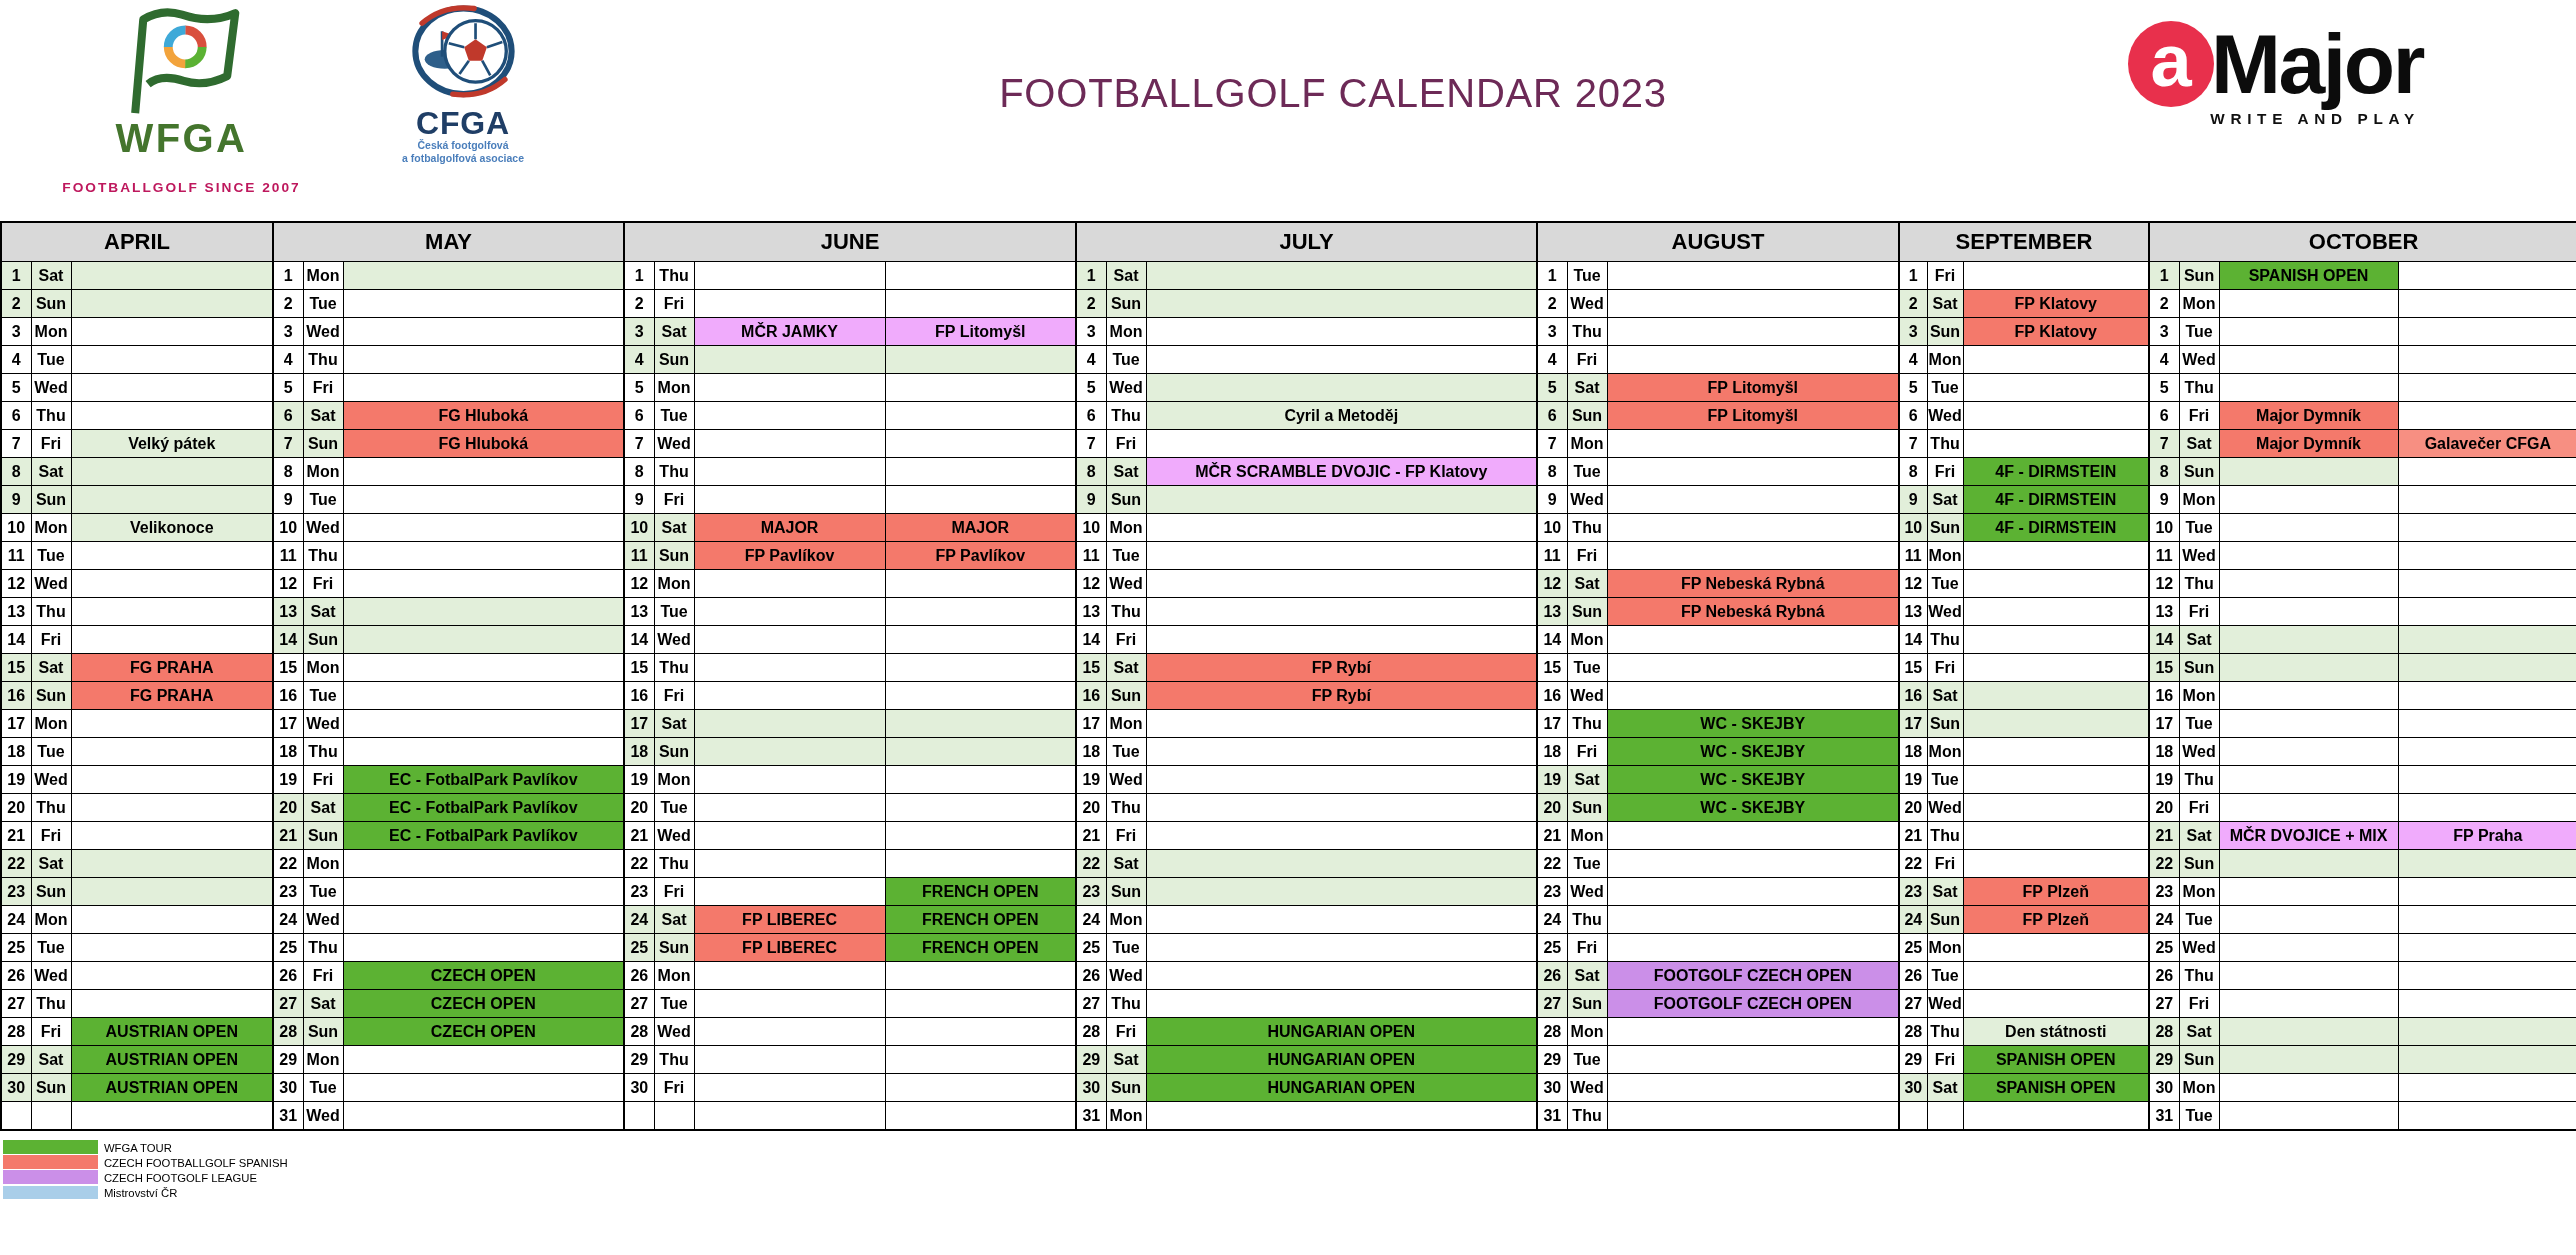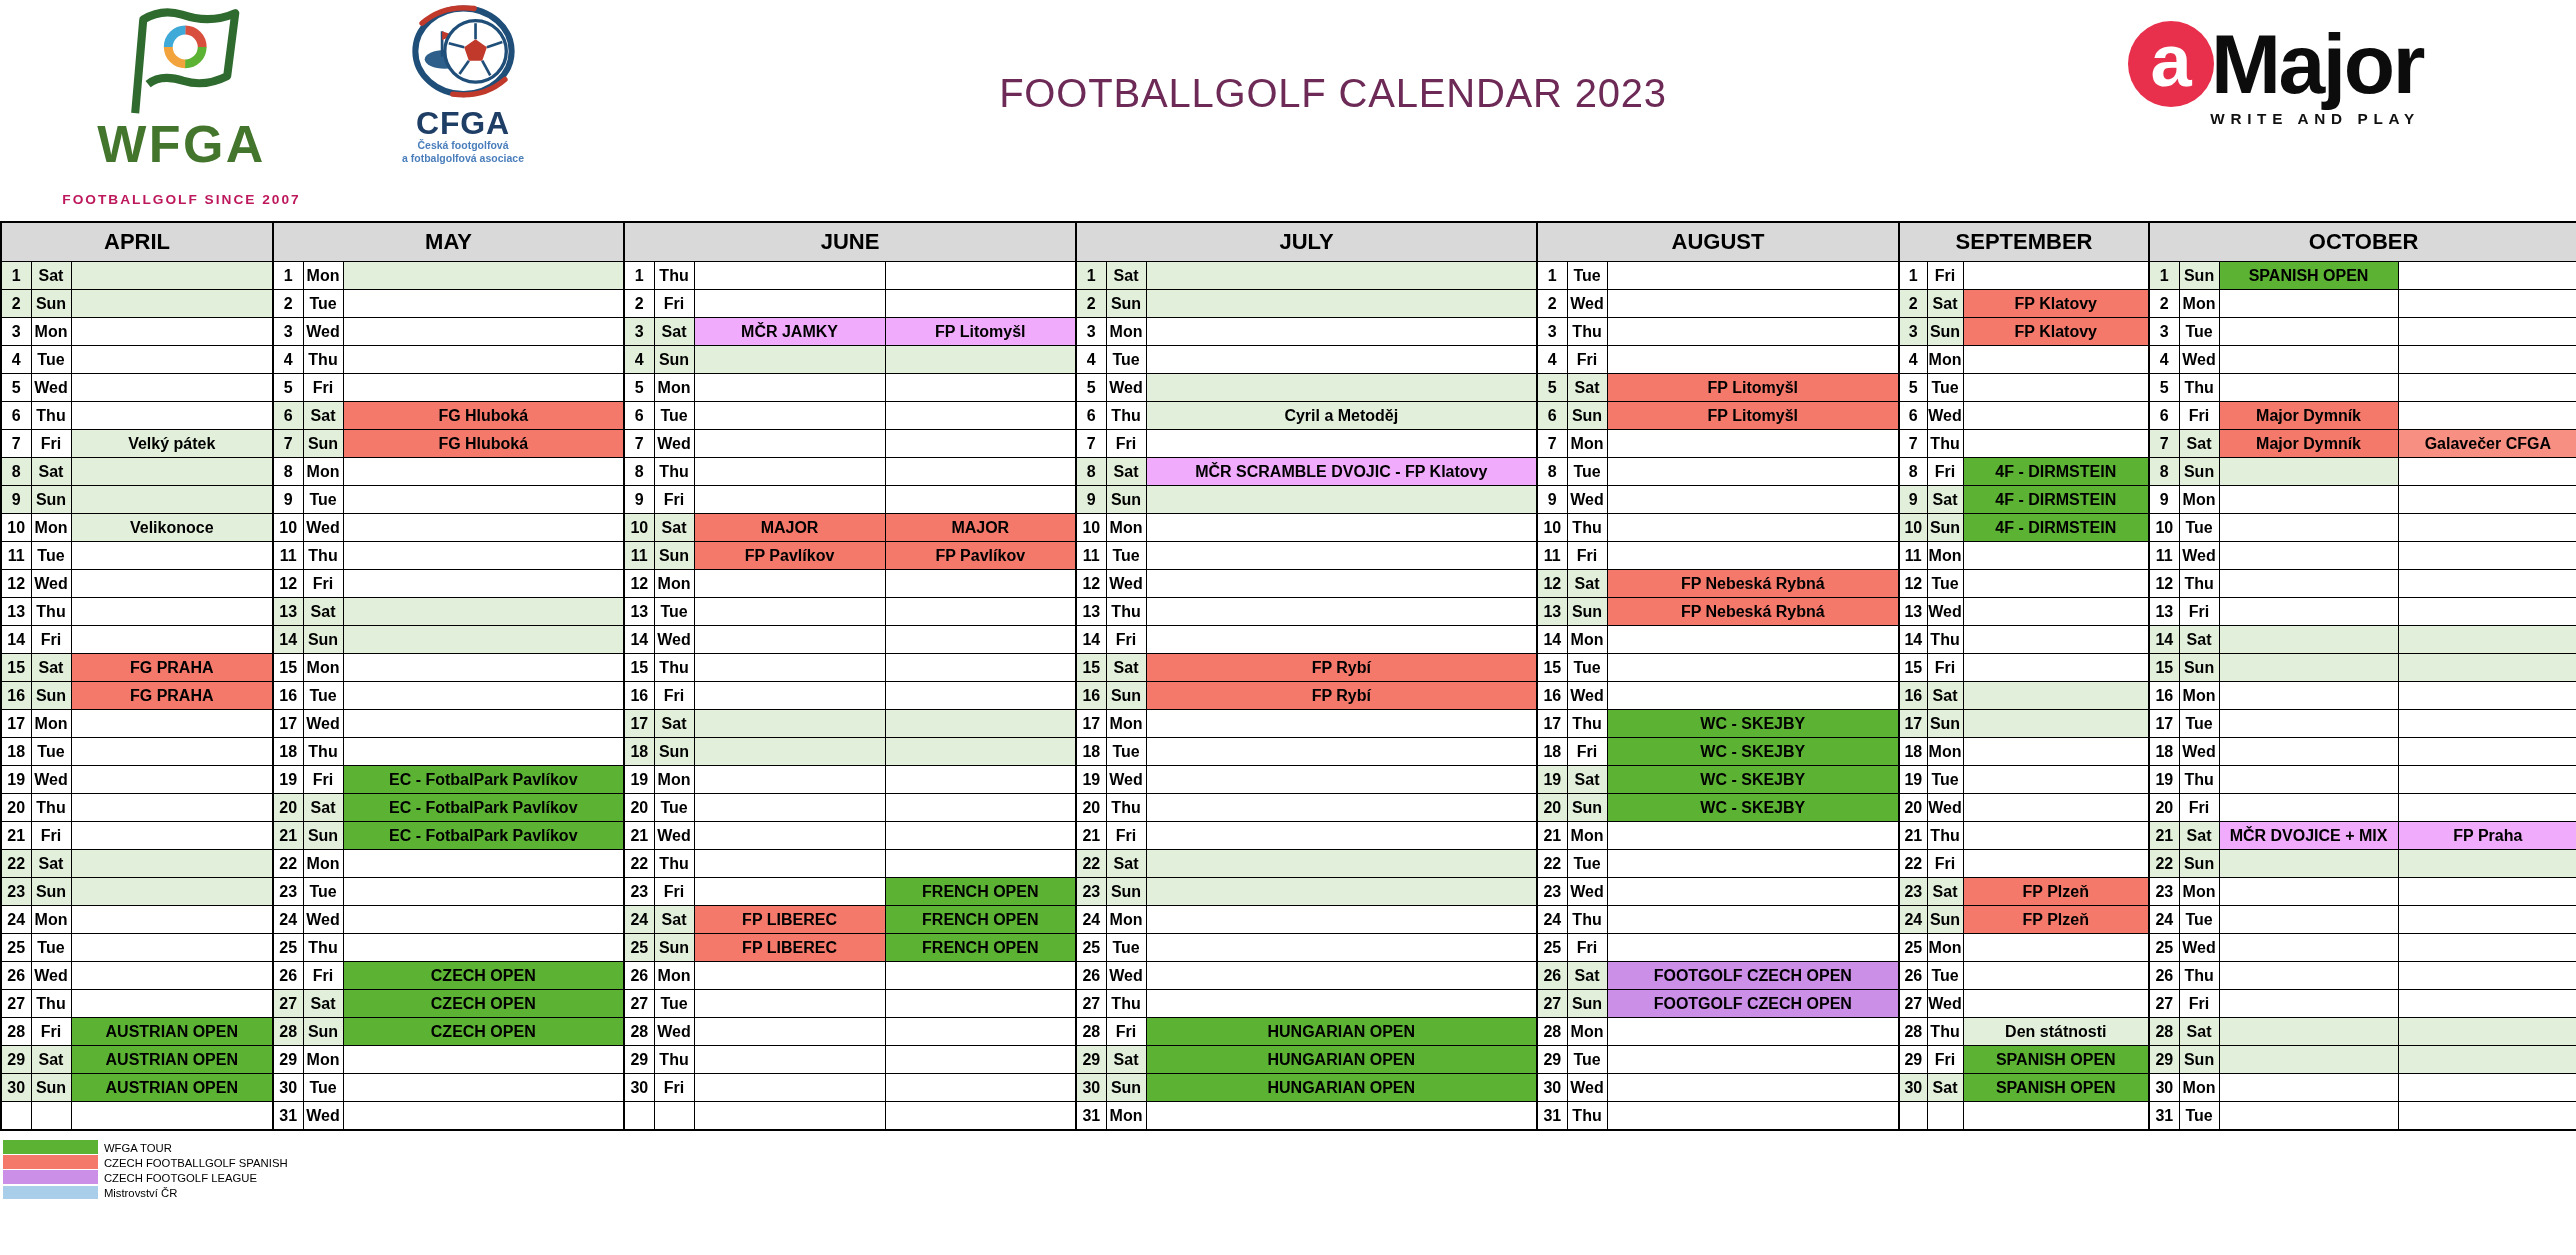--- a/index.html
+++ b/index.html
@@ -3,21 +3,21 @@
 <meta charset="utf-8">
 <style>
   html,body{margin:0;padding:0;background:#fff;}
   body{width:2576px;height:1255px;font-family:"Liberation Sans",sans-serif;position:relative;overflow:hidden;}
   .page{width:2576px;height:1255px;position:relative;}
 
   
   .top{position:relative;height:221px;background:#fff;}
   .logo-wfga{position:absolute;left:44px;top:4.8px;width:275px;text-align:center;}
   .logo-wfga svg{display:block;margin:0 auto;}
-  .wfga-name{font-size:52px;font-weight:bold;letter-spacing:2.4px;color:#44752D;line-height:1;}
+  .wfga-name{font-size:40px;font-weight:bold;letter-spacing:2.4px;color:#44752D;line-height:1;}
   .wfga-tag{font-size:13.7px;font-weight:bold;letter-spacing:2px;color:#be185d;margin-top:22px;}
   .logo-cfga{position:absolute;left:378px;top:3.2px;width:170px;text-align:center;}
   .logo-cfga svg{display:block;margin:0 auto;}
   .cfga-name{font-size:32px;font-weight:800;letter-spacing:0.8px;color:#1F3E66;line-height:1;margin-top:1.6px;}
   .cfga-line{font-size:10.5px;font-weight:bold;color:#4A7EBB;line-height:1.25;}
   .page-title{position:absolute;left:727px;width:1212px;top:71px;text-align:center;
       font-size:40px;color:#6D2A57;letter-spacing:0.8px;}
   .logo-ascore{position:absolute;right:153px;top:21px;text-align:right;}
   .ascore-row{display:flex;align-items:center;}
   .a-mark{width:86px;height:86px;border-radius:50%;background:#E8304C;display:flex;align-items:center;justify-content:center;margin-right:-3.2px;}

